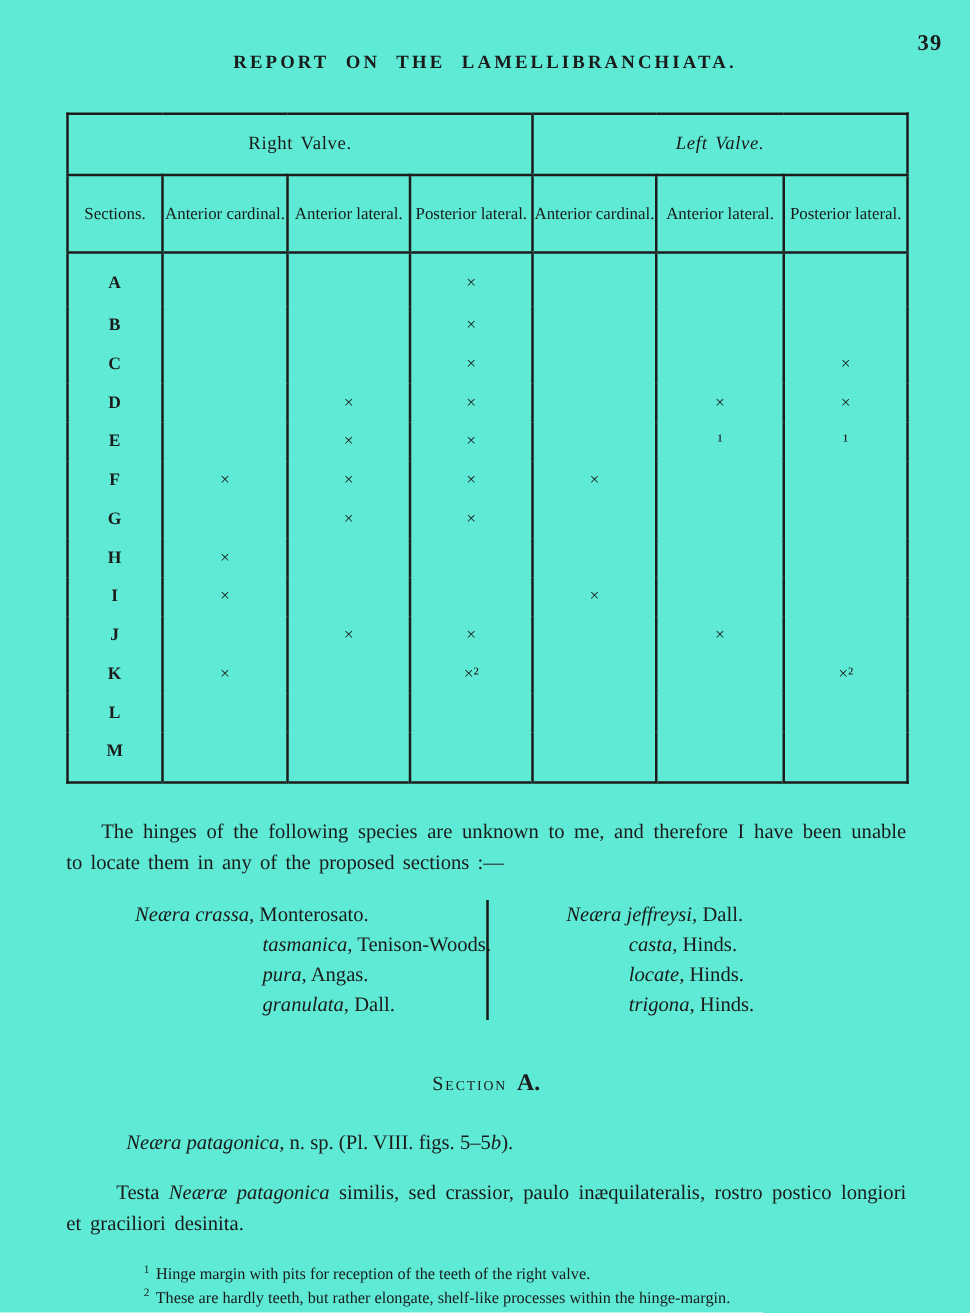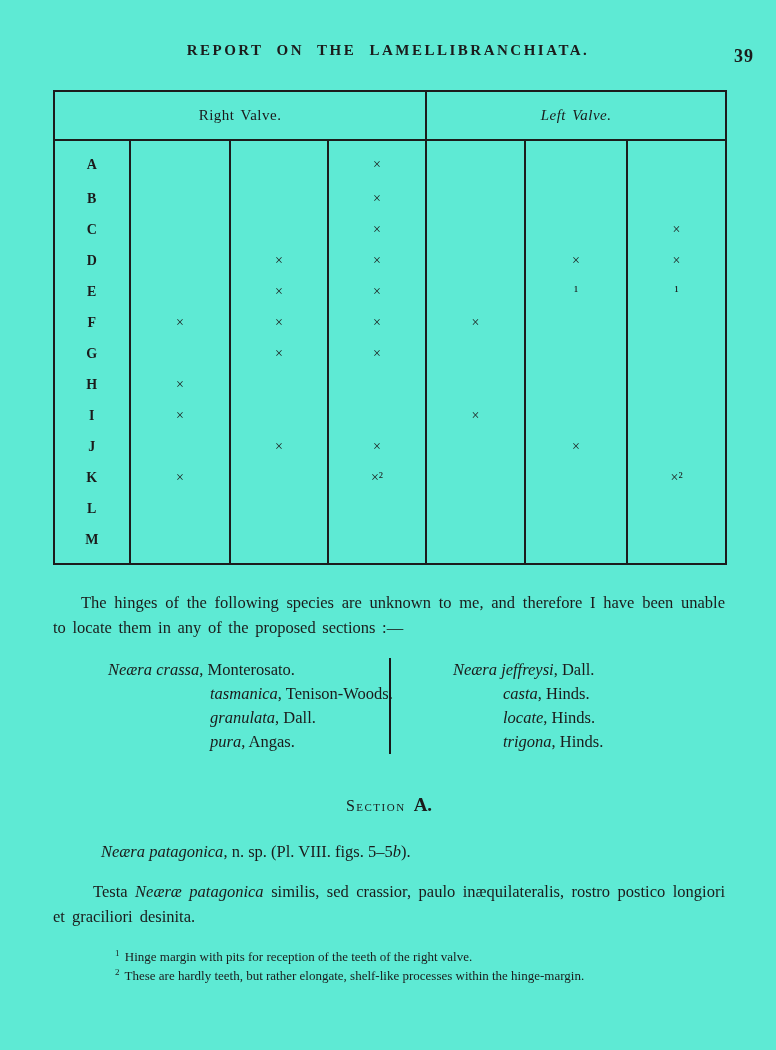--- a/index.html
+++ b/index.html
@@ -12,21 +12,21 @@
     overflow:hidden;
     box-sizing:border-box;
   }
   
   .running-head { position:relative; padding-top:42px; height:24px; }
   .head-title {
     text-align:center; font-size:15px; letter-spacing:2.5px; word-spacing:7px;
     font-weight:600;
   }
   .page-number {
-    position:absolute; top:46px; right:22px;
+    position:absolute; top:24px; right:22px;
     font-size:18px; font-weight:700; letter-spacing:1px;
   }
   
   .content { margin:0 51px 0 53px; }
   
   .hinge-table {
     margin-top:24px;
     border-collapse:collapse; table-layout:fixed;
     width:672px;
     border:2px solid #1c1c1c;
@@ -99,20 +99,29 @@
           <col style="width:98px">
         <col style="width:99px">
           <col style="width:102px">
           <col style="width:99px">
       </colgroup>
       <thead>
         <tr>
           <th class="group-th" colspan="4">Right Valve.</th>
           <th class="group-th left-valve" colspan="3">Left Valve.</th>
         </tr>
+        <tr>
+          <th class="col-th">Sections.</th>
+          <th class="col-th">Anterior cardinal.</th>
+          <th class="col-th">Anterior lateral.</th>
+          <th class="col-th">Posterior lateral.</th>
+          <th class="col-th">Anterior cardinal.</th>
+          <th class="col-th">Anterior lateral.</th>
+          <th class="col-th">Posterior lateral.</th>
+        </tr>
       </thead>
       <tbody>
           <tr>
             <td class="section-cell">A</td>
             <td></td>
             <td></td>
             <td>×</td>
             <td></td>
             <td></td>
             <td></td>
@@ -227,22 +236,22 @@
           </tr>
         </tbody>
     </table>
 
     <p class="intro-para">The hinges of the following species are unknown to me, and therefore I have been unable to locate them in any of the proposed sections :—</p>
 
     <div class="species-block">
       <div class="species-col left">
           <div class="sp-item"><i>Neæra crassa</i>, Monterosato.</div>
           <div class="sp-item indent"><i>tasmanica</i>, Tenison-Woods.</div>
+          <div class="sp-item indent"><i>pura</i>, Angas.</div>
           <div class="sp-item indent"><i>granulata</i>, Dall.</div>
-          <div class="sp-item indent"><i>pura</i>, Angas.</div>
         </div>
       <div class="species-col right">
           <div class="sp-item"><i>Neæra jeffreysi</i>, Dall.</div>
           <div class="sp-item indent"><i>casta</i>, Hinds.</div>
           <div class="sp-item indent"><i>locate</i>, Hinds.</div>
           <div class="sp-item indent"><i>trigona</i>, Hinds.</div>
         </div>
     </div>
 
     <div class="section-heading">

